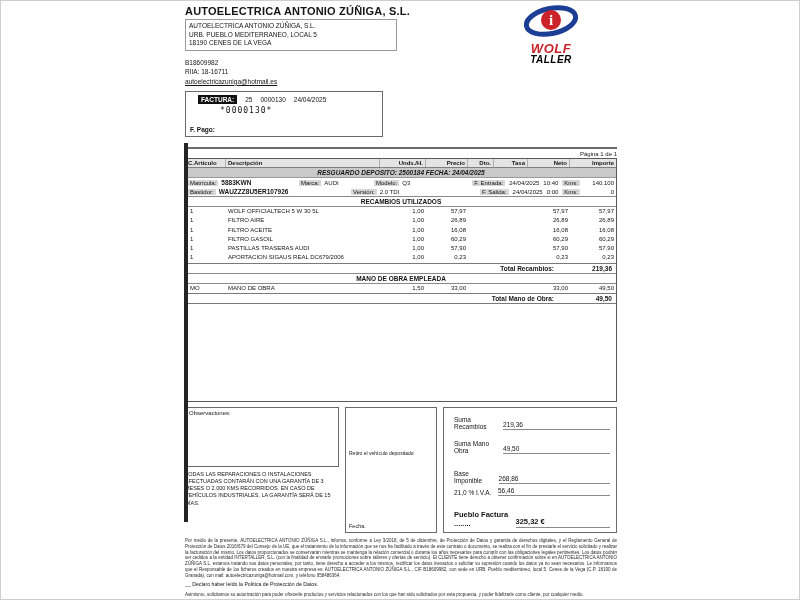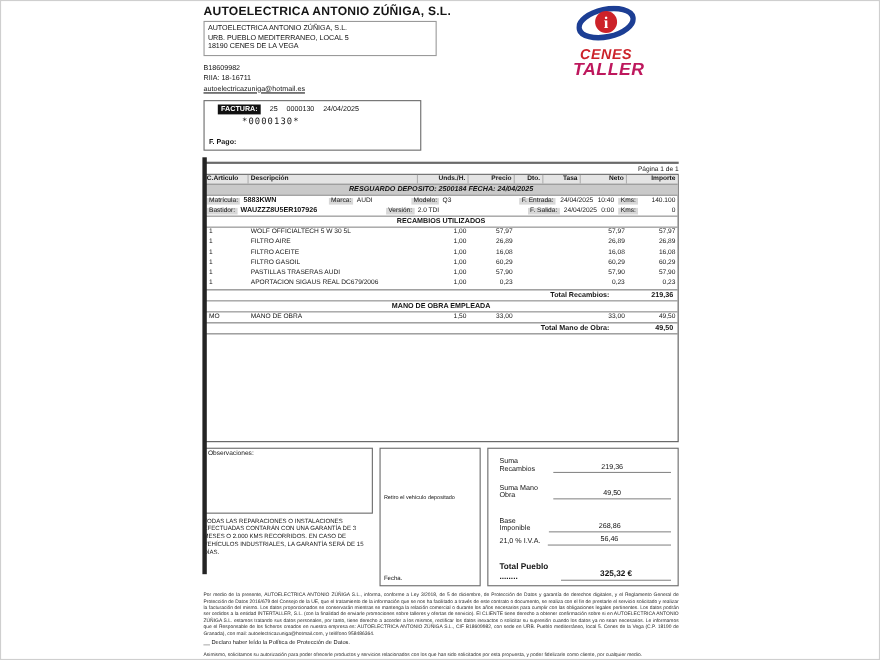--- a/index.html
+++ b/index.html
@@ -7,21 +7,21 @@
   .canvas { position:absolute; left:0; top:0; width:800px; height:600px; background:#ffffff; border:1px solid #cfcfcf; overflow:hidden; }
   .page { position:absolute; left:184px; top:4px; width:432px; }
 
   
   .company-name { font-size:11px; font-weight:bold; letter-spacing:.2px; }
   .addr-box { border:1px solid #9a9a9a; width:212px; padding:2px 3px; margin-top:2px; font-size:6.5px; line-height:1.32; }
   .reg-lines { margin-top:7px; font-size:6.5px; line-height:1.45; }
   .email { text-decoration:underline; cursor:pointer; }
   .logo { position:absolute; top:0; right:36px; width:60px; text-align:center; line-height:1; }
   .logo-inter { color:#cc2229; font-weight:bold; font-style:italic; font-size:13px; letter-spacing:.5px; margin-top:1px; }
-  .logo-taller { color:#be185d; font-weight:bold; font-style:italic; font-size:16px; letter-spacing:.5px; }
+  .logo-taller { color:#000000; font-weight:bold; font-style:italic; font-size:10px; letter-spacing:.5px; }
 
   
   .inv-row { display:flex; gap:10px; margin-top:5px;flex-direction:column; }
   .inv-box { border:1px solid #6a6a6a; height:46px; }
   .inv-left { width:198px; padding:3px 4px; position:relative; font-size:6.5px; }
   .factura-label { background:#111; color:#fff; font-weight:bold; padding:1px 3px; display:inline-block; }
   .inv-nums span { margin-left:8px; }
   .barcode { font-family:"DejaVu Sans Mono", monospace; font-size:8px; letter-spacing:1px; margin:2px 0 0 30px; }
   .fpago { position:absolute; left:4px; bottom:3px; font-weight:bold; }
   .inv-right { flex:1; }
@@ -59,21 +59,21 @@
   
   .bottom { display:flex; gap:6px; margin-top:5px; height:126px; }
   .obs-col { width:154px; display:flex; flex-direction:column; }
   .obs-box { border:1px solid #6a6a6a; height:60px; font-size:6px; padding:2px 3px; }
   .warranty { font-size:5.5px; line-height:1.3; margin-top:4px; padding-right:4px; }
   .mid-box { width:92px; border:1px solid #6a6a6a; position:relative; font-size:5px; }
   .retiro { margin-top:42px; padding:0 3px; line-height:1.3; }
   .fecha { position:absolute; left:3px; bottom:3px; font-size:5.5px; }
   .totals-col { flex:1; border:1px solid #6a6a6a; padding:5px 6px 4px 10px; font-size:6.5px; }
   .tot-row { display:flex; justify-content:space-between; align-items:flex-end; }
-  .tot-val { width:112px; text-align:center; padding-bottom:1px; }
+  .tot-val { width:112px; text-align:left; padding-bottom:1px; }
   .u-line { border-bottom:1px solid #8a8a8a; }
   .mt10 { margin-top:10px; } .mt16 { margin-top:16px; } .mt3 { margin-top:3px; } .mt14 { margin-top:14px; }
   .grand { font-weight:bold; font-size:7.5px; }
 
   
   .legal { font-size:4.5px; line-height:1.28; text-align:justify; margin-top:5px; color:#2a2a2a; }
   .check-line { font-size:5.2px; margin-top:3px; }
 </style>
 </head>
 <body>
@@ -96,21 +96,21 @@
     <div class="logo">
       <span>
         <svg width="54" height="33" viewBox="0 0 54 33">
           <g transform="rotate(-12 27 16)">
             <ellipse cx="27" cy="16" rx="25" ry="12.5" fill="none" stroke="#1c3e94" stroke-width="5"></ellipse>
           </g>
           <circle cx="27" cy="15" r="10" fill="#cc2229"></circle>
           <text x="27" y="20" text-anchor="middle" font-size="15" font-weight="bold" fill="#ffffff" font-family="Liberation Serif, serif">i</text>
         </svg>
       </span>
-      <div class="logo-inter">CENES</div>
+      <div class="logo-inter">WOLF</div>
       <div class="logo-taller">TALLER</div>
     </div>
 
     <div class="inv-row">
       <div class="inv-box inv-left">
         <div class="inv-nums">
           <span class="factura-label">FACTURA:</span><span>25</span><span>0000130</span><span>24/04/2025</span>
         </div>
         <div class="barcode">*0000130*</div>
         <div class="fpago">F. Pago:</div>
@@ -289,21 +289,21 @@
         </div>
         <div class="tot-row mt16">
           <span>Base Imponible</span>
           <span class="tot-val u-line">268,86</span>
         </div>
         <div class="tot-row mt3">
           <span>21,0   % I.V.A.</span>
           <span class="tot-val u-line">56,46</span>
         </div>
         <div class="tot-row mt14 grand">
-          <span>Total Pueblo ........</span>
+          <span>Pueblo Factura ........</span>
           <span class="tot-val u-line">325,32 €</span>
         </div>
       </div>
     </div>
 
     <div class="legal">Por medio de la presente, AUTOELECTRICA ANTONIO ZÚÑIGA S.L., informa, conforme a Ley 3/2018, de 5 de diciembre, de Protección de Datos y garantía de derechos digitales, y el Reglamento General de Protección de Datos 2016/679 del Consejo de la UE, que el tratamiento de la información que se nos ha facilitado a través de este contrato o documento, se realiza con el fin de prestarle el servicio solicitado y realizar la facturación del mismo. Los datos proporcionados se conservarán mientras se mantenga la relación comercial o durante los años necesarios para cumplir con las obligaciones legales pertinentes. Los datos podrán ser cedidos a la entidad INTERTALLER, S.L. (con la finalidad de enviarle promociones sobre talleres y ofertas de servicio). El CLIENTE tiene derecho a obtener confirmación sobre si en AUTOELECTRICA ANTONIO ZÚÑIGA S.L. estamos tratando sus datos personales, por tanto, tiene derecho a acceder a los mismos, rectificar los datos inexactos o solicitar su supresión cuando los datos ya no sean necesarios. Le informamos que el Responsable de los ficheros creados en nuestra empresa es: AUTOELECTRICA ANTONIO ZÚÑIGA S.L., CIF B18609982, con sede en URB. Pueblo mediterráneo, local 5. Cenes de la Vega (C.P. 18190 de Granada), con mail: autoelectricazuniga@hotmail.com, y teléfono 958486364.</div>
     <div class="check-line">__  Declaro haber leído la Política de Protección de Datos.</div>
     <div class="legal">Asimismo, solicitamos su autorización para poder ofrecerle productos y servicios relacionados con los que han sido solicitados por esta propuesta, y poder fidelizarle como cliente, por cualquier medio.</div>
     <div class="check-line">__  Sí, acepto.</div>
     <div class="check-line">__  No quiero recibir información promocional.</div>

